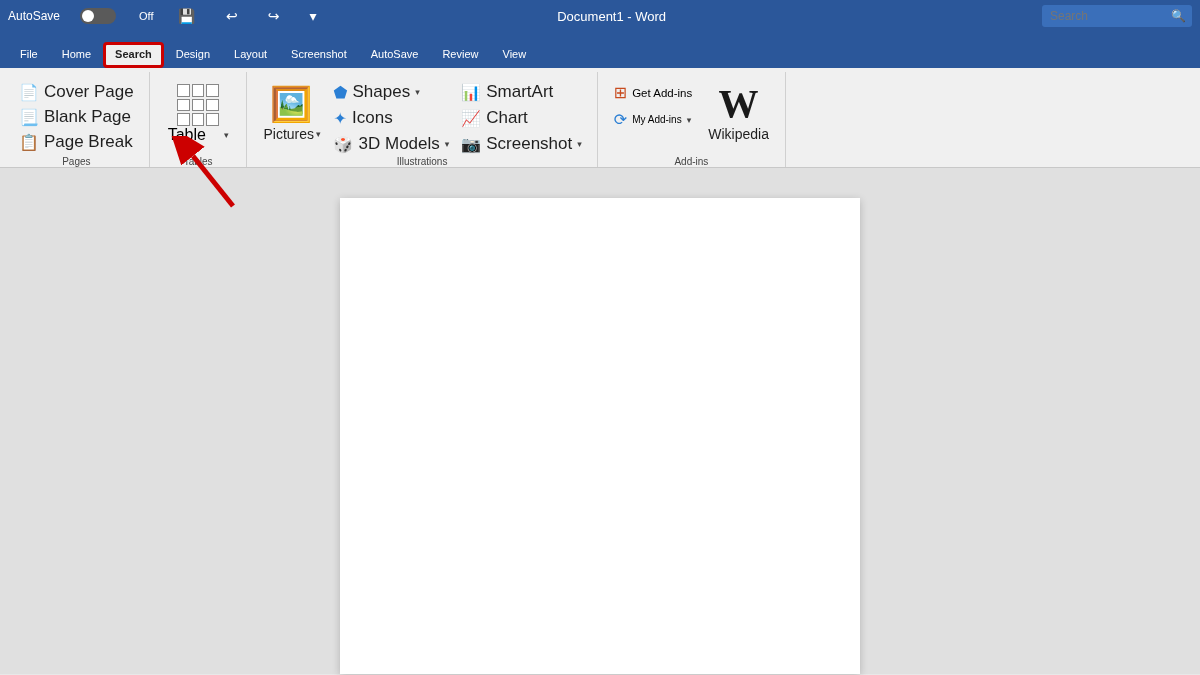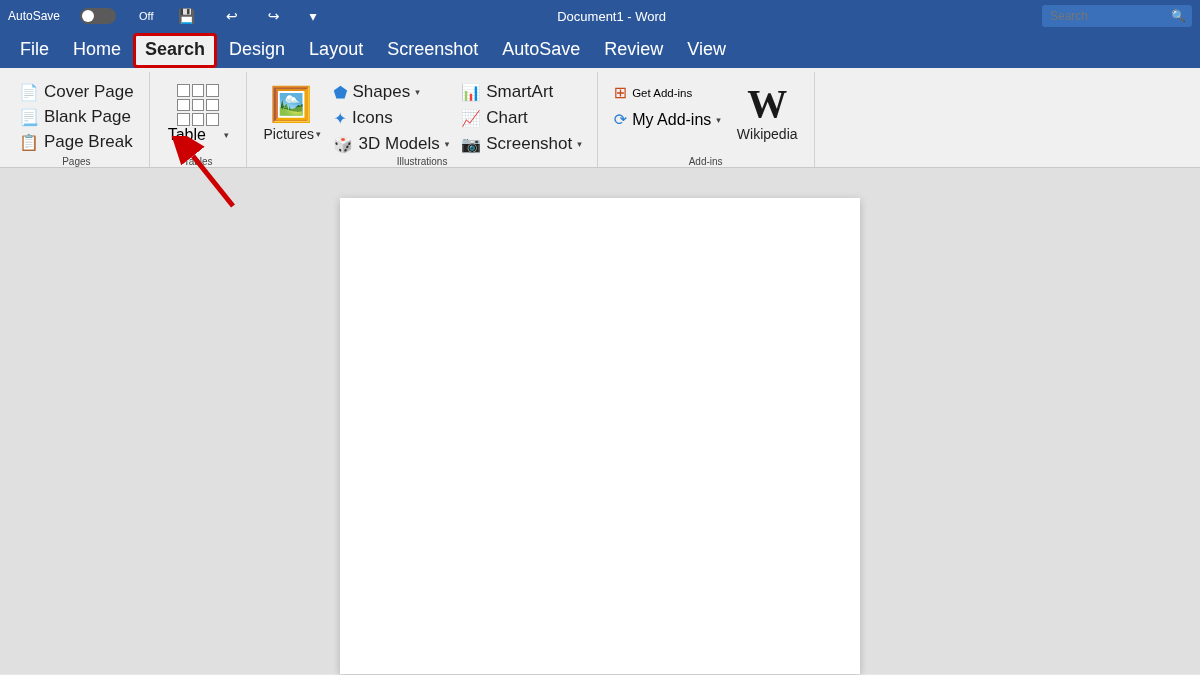--- a/index.html
+++ b/index.html
@@ -79,21 +79,21 @@
     
     .menu-bar {
       background: #2b579a;
       height: 36px;
       display: flex;
       align-items: flex-end;
       padding: 0 8px;
     }
     .menu-item {
       color: white;
-      font-size: 18px;
+      font-size: 11px;
       padding: 6px 12px 8px 12px;
       cursor: pointer;
       border-radius: 3px 3px 0 0;
       position: relative;
     }
 
     
     .insert-highlight {
       border: 3px solid #cc0000;
       border-radius: 4px;
@@ -411,21 +411,21 @@
 
   <div class="ribbon-group" style="border-right:1px solid #d0d0d0;">
     <div class="ribbon-group-content">
       <div class="small-buttons-col">
         <div class="get-addins-btn">
           <span style="color:#c84b1e;font-size:16px;">⊞</span>
           <span style="font-size:11.5px;">Get Add-ins</span>
         </div>
         <div class="my-addins-btn">
           <span style="color:#2b7fd4;font-size:16px;">⟳</span>
-          <span style="font-size:16px;">My Add-ins</span>
+          <span style="font-size:10px;">My Add-ins</span>
           <span class="caret">▾</span>
         </div>
       </div>
 
       <div class="ribbon-btn" style="min-width:60px;">
         <span class="wiki-w">W</span>
         <span class="btn-label">Wikipedia</span>
       </div>
     </div>
     <div class="ribbon-group-label">Add-ins</div>

